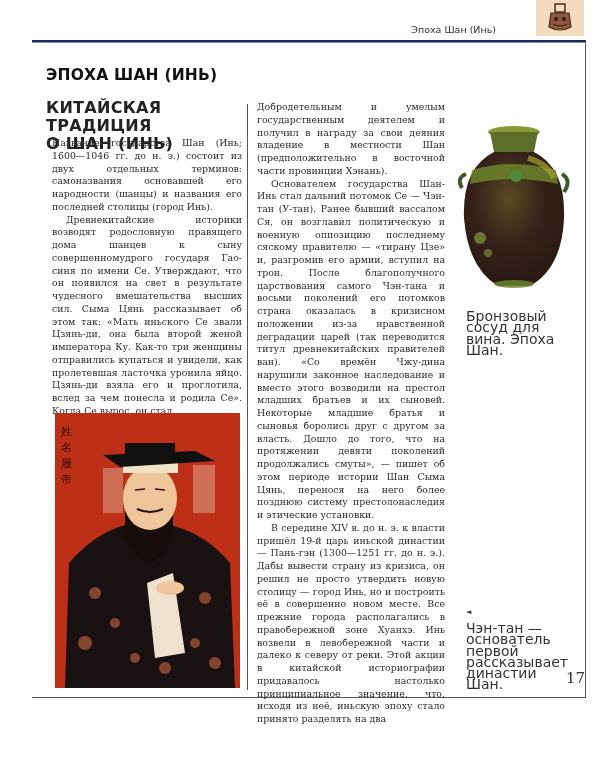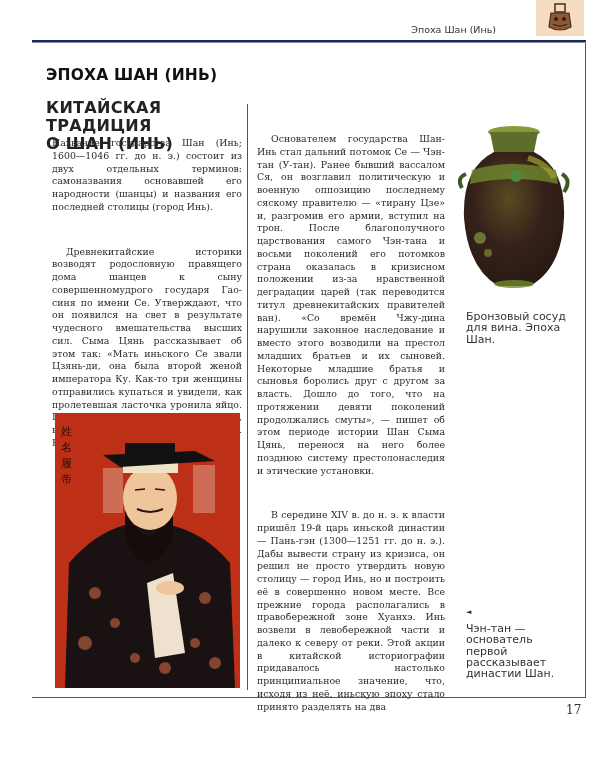--- a/index.html
+++ b/index.html
@@ -36,45 +36,45 @@
       position: absolute; left: 46px; top: 99px; width: 190px;
       font-family: "DejaVu Sans", sans-serif; font-size: 16px;
       line-height: 18px; color: #222; letter-spacing: 0.3px;
     }
     .col {
       position: absolute;
       font-size: 9.4px; line-height: 12.75px; text-align: justify;
       hyphens: manual; color: #2b2b2b;
     }
     .col p { text-indent: 0; }
-    .col p.ind { text-indent: 14px; margin-top: 32px; }
+    .col p.ind { text-indent: 14px; }
     .col1 { left: 52px; top: 137px; width: 190px; }
     .col-divider {
       position: absolute; left: 247px; top: 104px; width: 1px; height: 586px;
       background: #555;
     }
     .col2 { left: 257px; top: 101px; width: 188px; }
     .portrait {
       position: absolute; left: 55px; top: 413px; width: 185px; height: 275px;
       background: linear-gradient(180deg, #c8301b 0%, #d23a1f 40%, #b52d17 100%);
       overflow: hidden;
     }
     .vase {
       position: absolute; left: 458px; top: 118px; width: 112px; height: 174px;
     }
     .caption {
       position: absolute; font-family: "DejaVu Sans", sans-serif;
-      font-size: 11px; line-height: 11.3px; color: #333;
+      font-size: 14px; line-height: 11.3px; color: #333;
     }
     .cap1 { left: 466px; top: 311px; width: 110px; }
     .cap2 { left: 466px; top: 623px; width: 100px; }
     .cap-arrow { position: absolute; left: 466px; top: 608px; font-size: 7px; color: #333; }
     .page-number {
-      position: absolute; left: 566px; top: 703px;
-      font-size: 12px; color: #333;
+      position: absolute; left: 566px; top: 669px;
+      font-size: 15px; color: #333;
     }
   </style>
 </head>
 <body>
 
 <div class="running-head">Эпоха Шан (Инь)</div>
 <div class="head-emblem">
   <svg width="26" height="30" viewBox="0 0 26 30">
     <rect x="8" y="1" width="10" height="8" fill="none" stroke="#4a2a1a" stroke-width="1.5"></rect>
     <path d="M4 10 L22 10 L24 24 Q13 30 2 24 Z" fill="#8a5a3a" stroke="#4a2a1a" stroke-width="1.2"></path>
@@ -136,20 +136,21 @@
     <rect x="48" y="55" width="20" height="45" fill="#d07860" opacity="0.85"></rect>
     <rect x="138" y="52" width="22" height="48" fill="#d07860" opacity="0.85"></rect>
 
     <ellipse cx="115" cy="175" rx="14" ry="7" fill="#efc59c"></ellipse>
   </svg>
 </div>
 
 <div class="col-divider"></div>
 
 <div class="col col2">
+  <p>Добродетельным и умелым государственным деятелем и получил в награду за свои деяния владение в местности Шан (предположительно в восточной части провинции Хэнань).</p>
   <p class="ind">Основателем государства Шан-Инь стал дальний потомок Се — Чэн-тан (У-тан). Ранее бывший вассалом Ся, он возглавил политическую и военную оппозицию последнему сяскому правителю — «тирану Цзе» и, разгромив его армии, вступил на трон. После благополучного царствования самого Чэн-тана и восьми поколений его потомков страна оказалась в кризисном положении из-за нравственной деградации царей (так переводится титул древнекитайских правителей ван). «Со времён Чжу-дина нарушили законное наследование и вместо этого возводили на престол младших братьев и их сыновей. Некоторые младшие братья и сыновья боролись друг с другом за власть. Дошло до того, что на протяжении девяти поколений продолжались смуты», — пишет об этом периоде истории Шан Сыма Цянь, перенося на него более позднюю систему престолонаследия и этические установки.</p>
   <p class="ind">В середине XIV в. до н. э. к власти пришёл 19-й царь иньской династии — Пань-гэн (1300—1251 гг. до н. э.). Дабы вывести страну из кризиса, он решил не просто утвердить новую столицу — город Инь, но и построить её в совершенно новом месте. Все прежние города располагались в правобережной зоне Хуанхэ. Инь возвели в левобережной части и далеко к северу от реки. Этой акции в китайской историографии придавалось настолько принципиальное значение, что, исходя из неё, иньскую эпоху стало принято разделять на два</p>
 </div>
 
 <div class="vase">
   <svg width="112" height="174" viewBox="0 0 112 174">
     <defs>
       <radialGradient id="vbody" cx="45%" cy="35%" r="65%">
         <stop offset="0%" stop-color="#5a4a22"></stop>
         <stop offset="55%" stop-color="#35211a"></stop>

